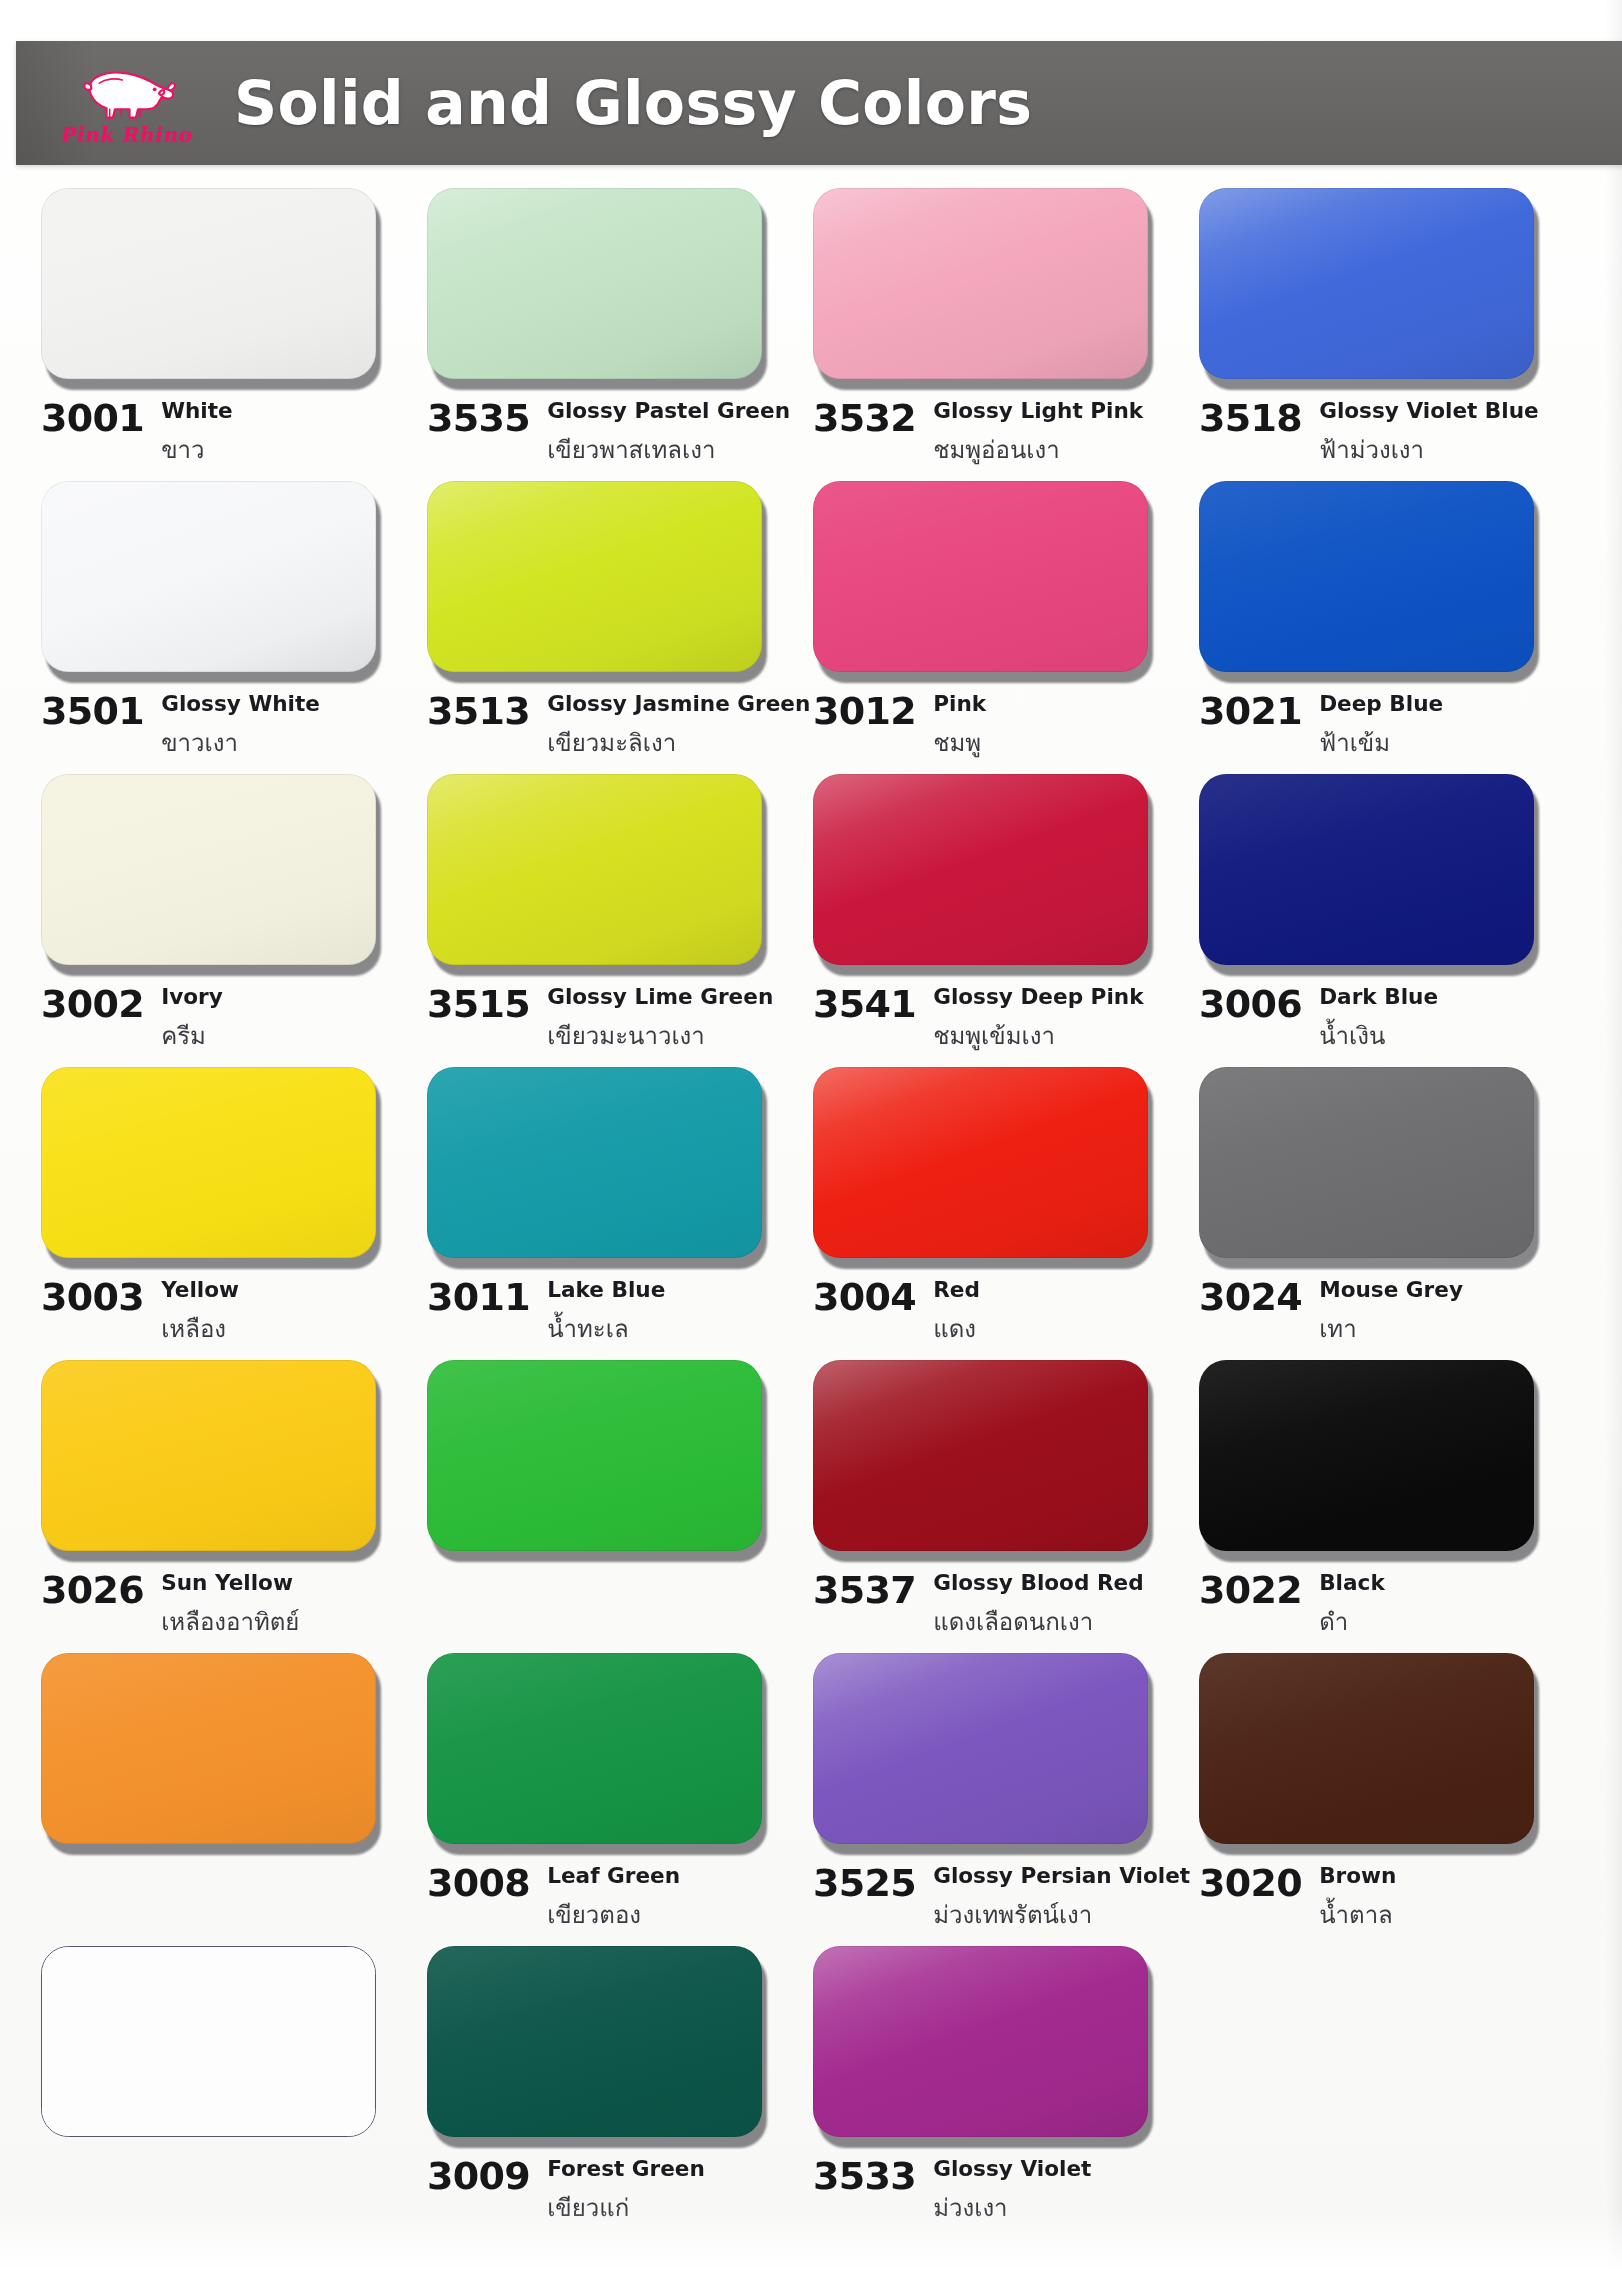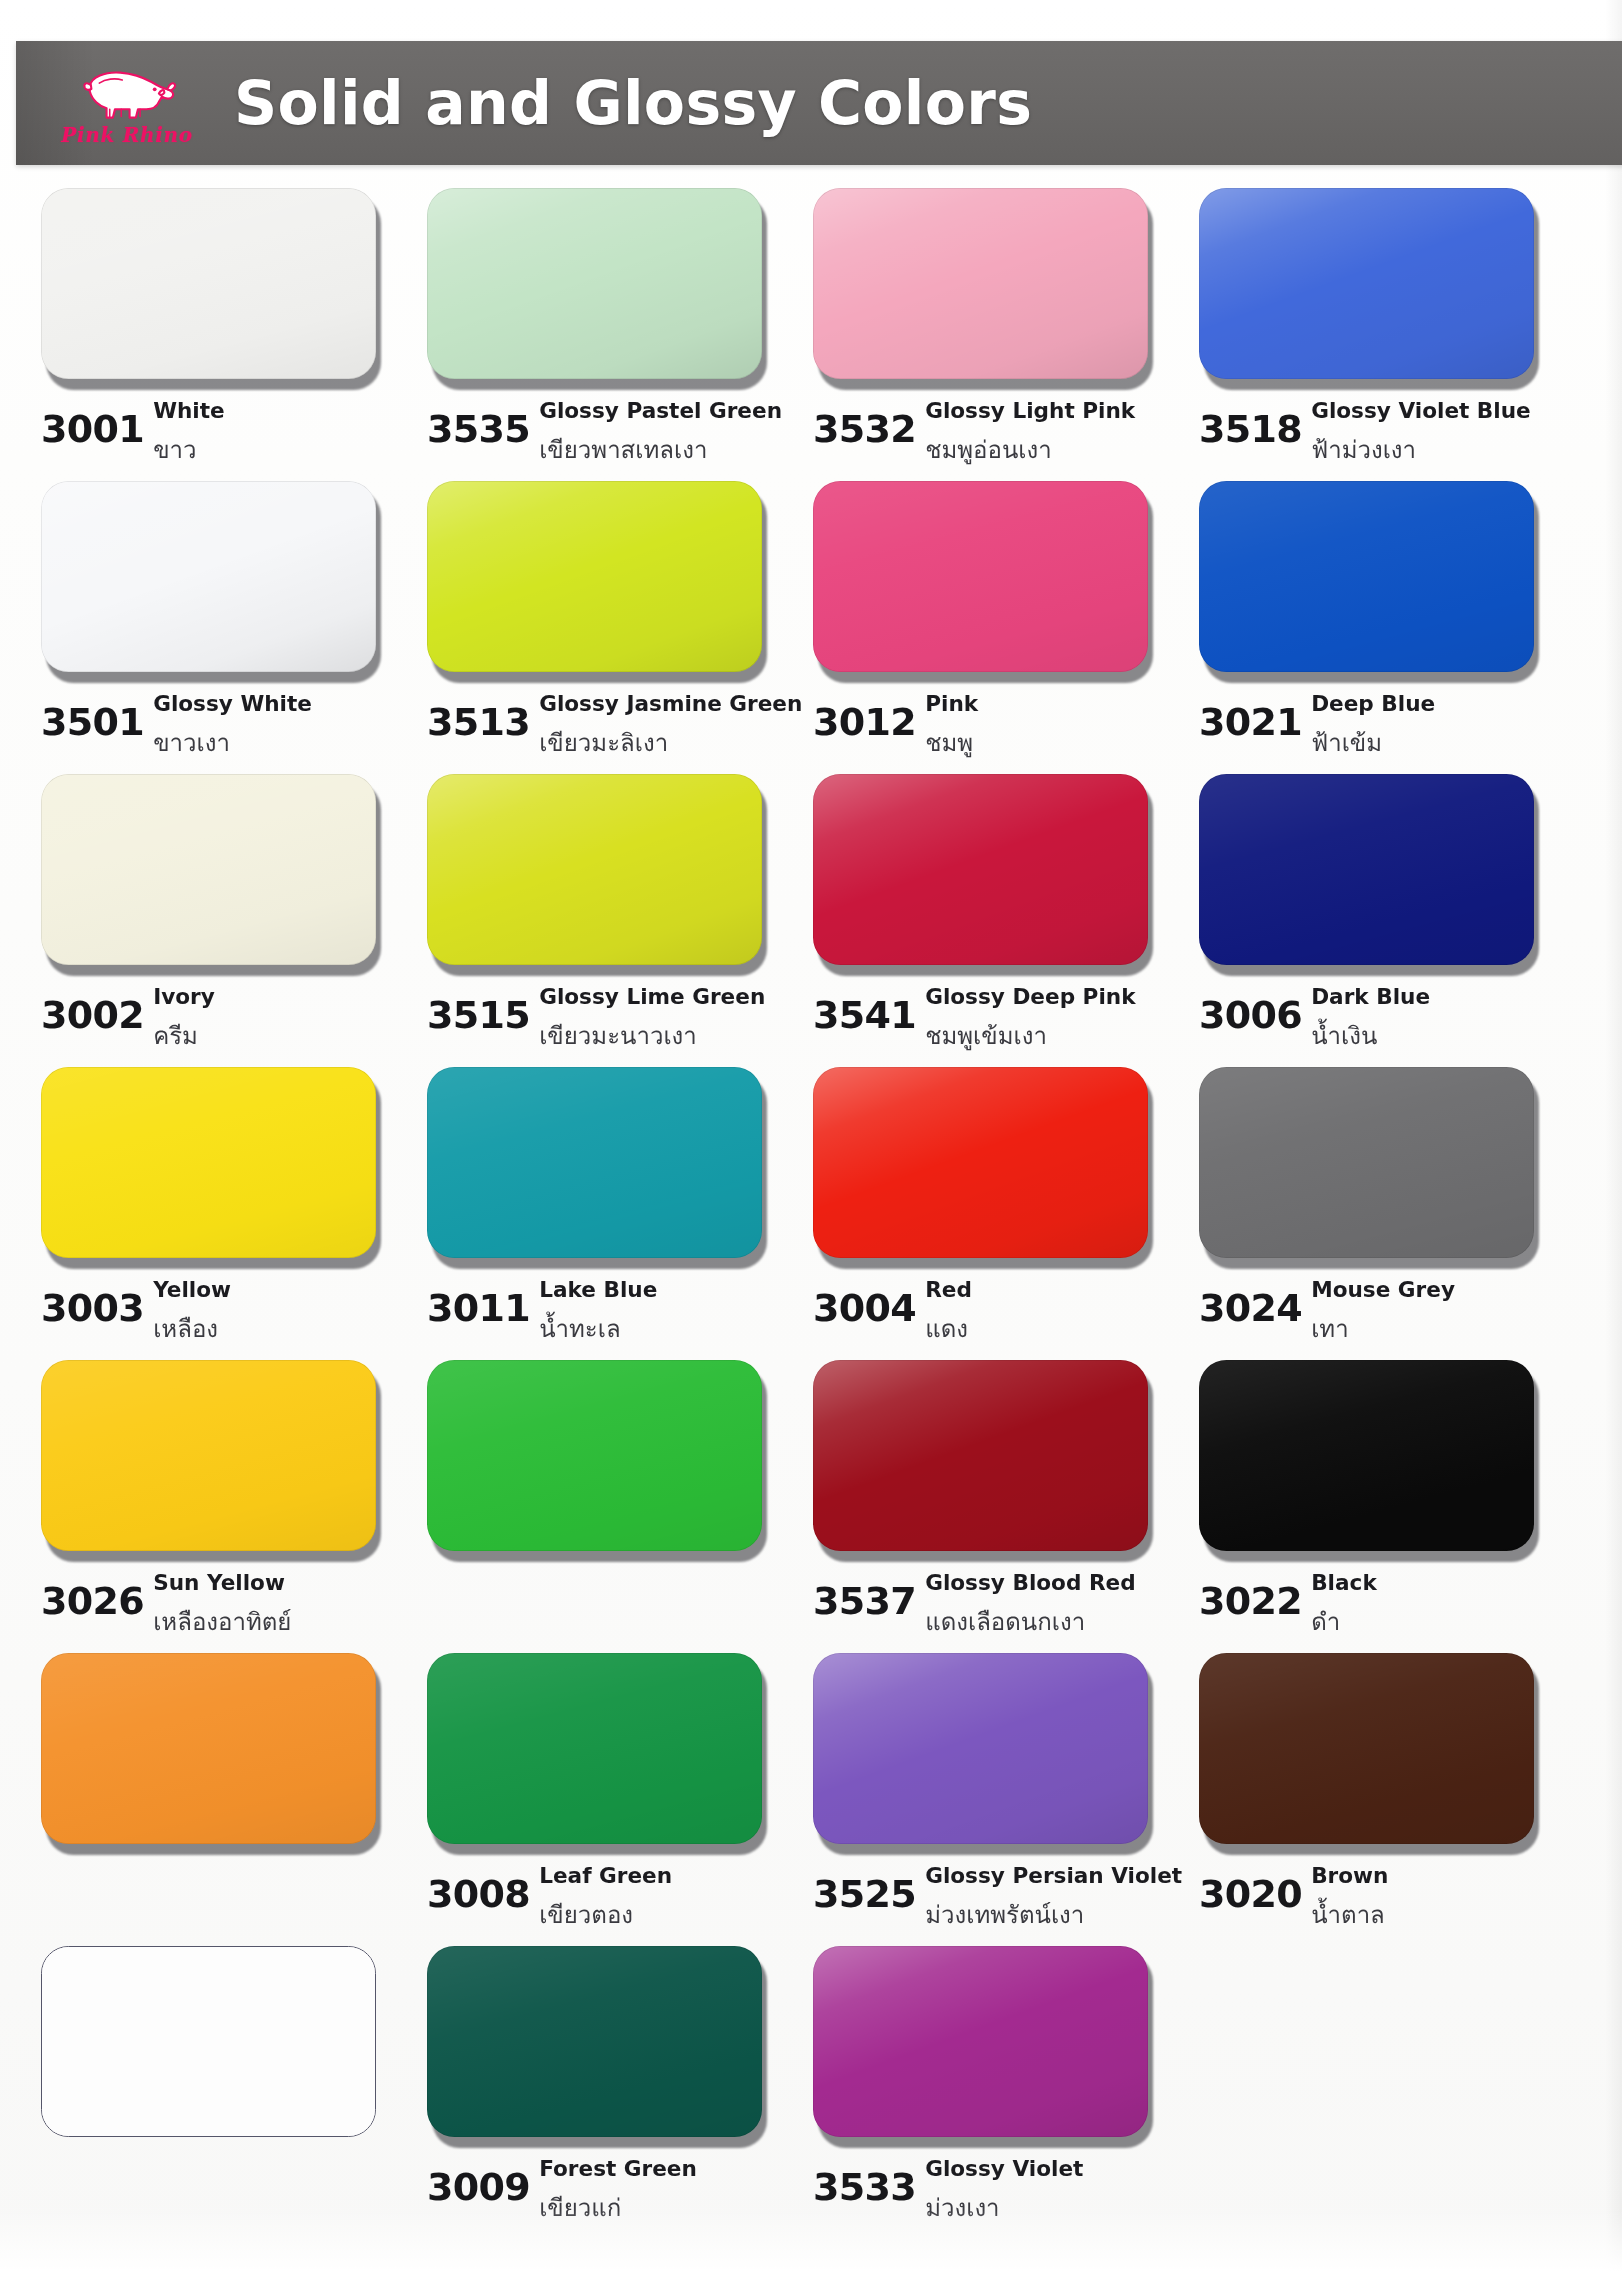--- a/index.html
+++ b/index.html
@@ -180,22 +180,23 @@
     border: 1.3px solid #55566a;
     box-sizing: border-box;
   }
 
   
   .label-row {
     position: absolute;
     left: 0;
     top: 211px;
     display: flex;
-    align-items: center;
+    align-items: flex-start;
     width: 366px;
+    gap: 8px;
   }
   .code {
     font-family: "DejaVu Sans", sans-serif;
     font-weight: bold;
     font-size: 38px;
     line-height: 38px;
     color: #17171a;
     letter-spacing: -0.7px;
     flex: 0 0 auto;
     margin-right: 9.2px;

